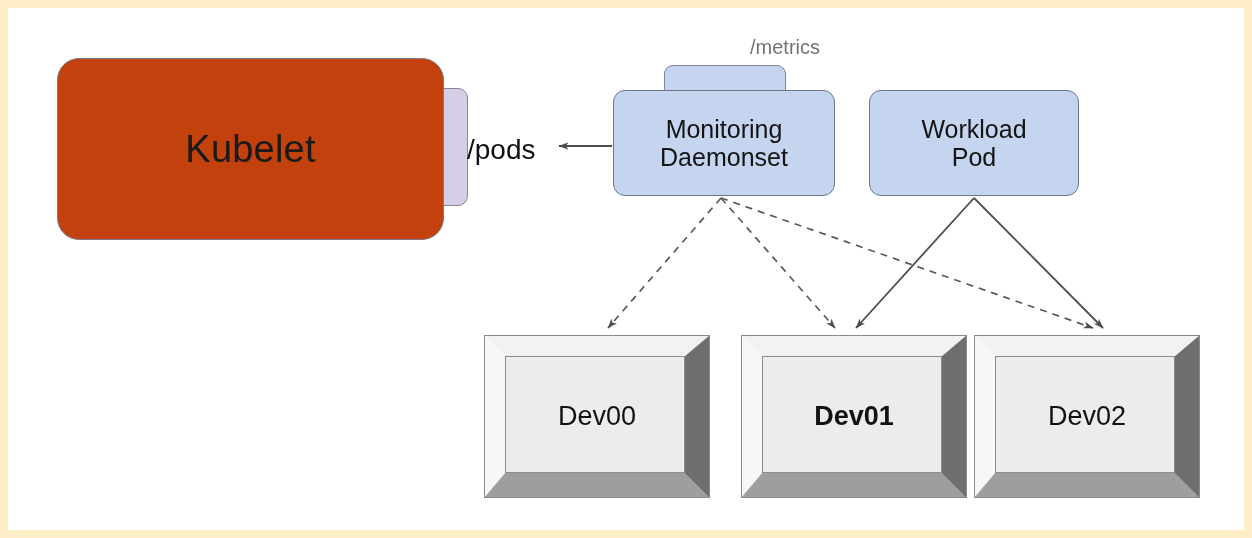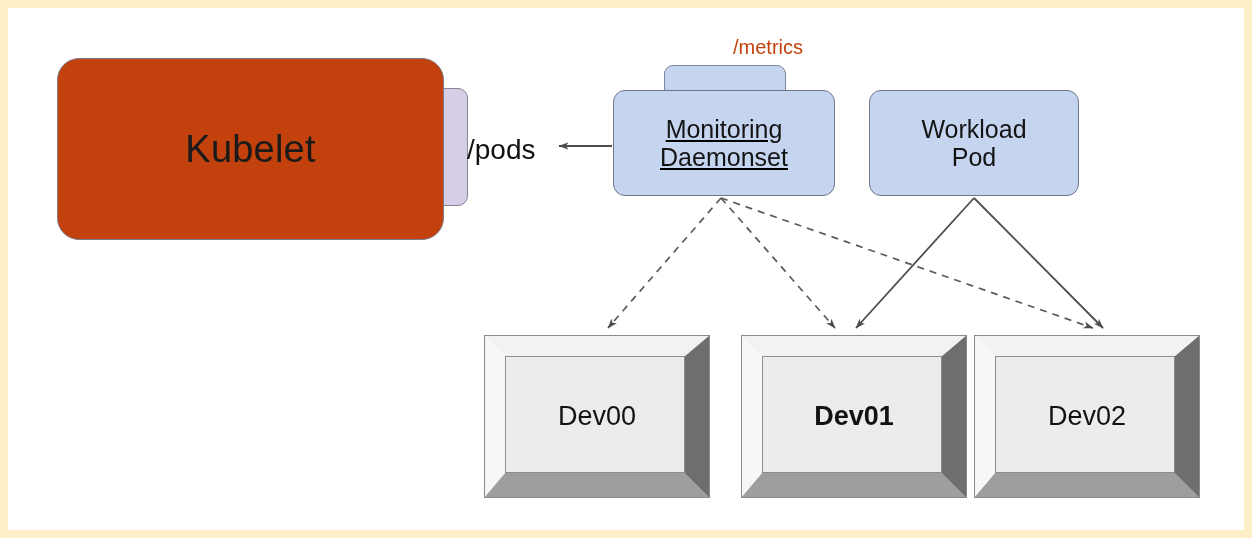--- a/index.html
+++ b/index.html
@@ -63,42 +63,41 @@
   .metrics-tab {
     left: 656px;
     top: 57px;
     width: 122px;
     height: 45px;
     background: #c5d5f0;
     border: 1.4px solid #7e8699;
     border-radius: 9px 9px 0 0;
   }
   .metrics-caption {
-    left: 676px;
+    left: 652px;
     top: 28px;
     width: 160px;
     font-size: 20px;
-    color: #c2410c;
-    text-align: center;
+    color: #737373;
+    text-align: right;
     padding-left: 8px;
   }
   .monitoring {
     left: 605px;
     top: 82px;
     width: 222px;
     height: 106px;
     background: #c5d5f0;
     border: 1.4px solid #6e7689;
     border-radius: 12px;
     display: flex;
     flex-direction: column;
     align-items: center;
     justify-content: center;
     line-height: 1.14;
-    text-decoration: underline;
   }
   .monitoring .line, .workload .line {
     font-size: 25px;
     color: #141414;
   }
   
   .workload {
     left: 861px;
     top: 82px;
     width: 210px;

